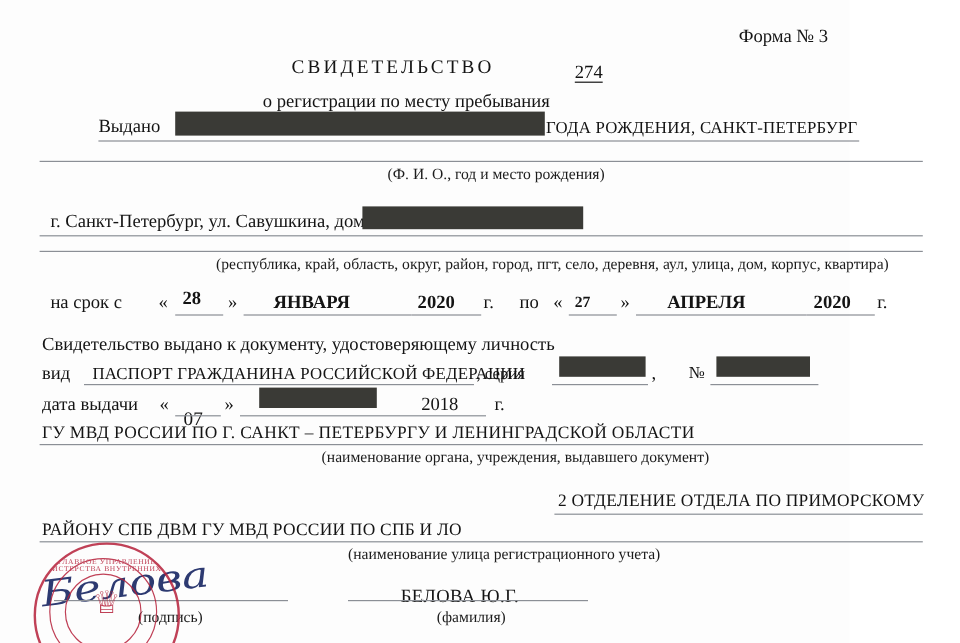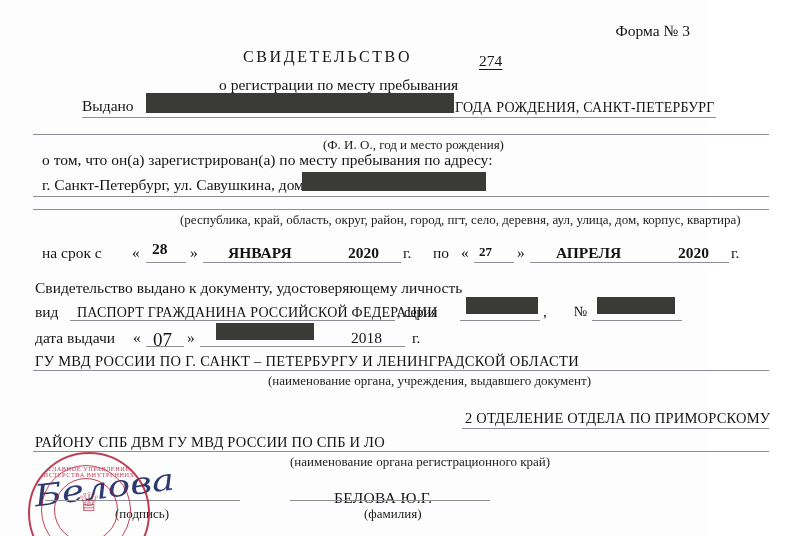--- a/index.html
+++ b/index.html
@@ -107,21 +107,21 @@
   .g2 { font-size: 15.5px; left: 731px; top: 244px; }
 
   .cert-doc { font-size: 15.5px; left: 35px; top: 279px; }
   .vid-lbl { font-size: 15.5px; left: 35px; top: 303px; }
   .vid-val { font-size: 14px; left: 77px; top: 305px; letter-spacing: 0.2px; }
   .seria-lbl { font-size: 14px; left: 397px; top: 305px; }
   .comma { font-size: 15.5px; left: 543px; top: 303px; }
   .nomer-lbl { font-size: 14px; left: 574px; top: 304px; }
   .date-lbl { font-size: 15.5px; left: 35px; top: 329px; }
   .q5 { font-size: 15.5px; left: 133px; top: 329px; }
-  .d3 { font-size: 19px; left: 153px; top: 329px; }
+  .d3 { font-size: 16px; left: 153px; top: 341px; }
   .q6 { font-size: 15.5px; left: 187px; top: 329px; }
   .y3 { font-size: 15.5px; left: 351px; top: 329px; }
   .g3 { font-size: 15.5px; left: 412px; top: 329px; }
   .organ { font-size: 14.5px; left: 35px; top: 353px; letter-spacing: 0.3px; }
   .note-organ { left: 268px; top: 373px; }
 
   .chief { font-size: 15.5px; left: 35px; top: 409px; }
   .chief-val { font-size: 14.5px; left: 465px; top: 410px; letter-spacing: 0.2px; }
   .chief-val2 { font-size: 14.5px; left: 35px; top: 434px; letter-spacing: 0.2px; }
   .note-chief { left: 290px; top: 454px; }
@@ -199,21 +199,20 @@
   <div class="txt title-num">274</div>
   <div class="txt title-sub">о регистрации по месту пребывания</div>
 
   <div class="txt lbl-issued">Выдано</div>
   <div class="redact" style="left:146px; top:93px; width:308px; height:20px;"></div>
   <div class="txt birth-place">ГОДА РОЖДЕНИЯ, САНКТ-ПЕТЕРБУРГ</div>
   <div class="line" style="left:82px; top:117px; width:634px;"></div>
   <div class="line" style="left:33px; top:134px; width:736px;"></div>
   <div class="small-note note-fio">(Ф. И. О., год и место рождения)</div>
 
-  <div class="txt row-about">о том, что он(а) зарегистрирован(а) по месту пребывания по адресу:</div>
   <div class="txt addr">г. Санкт-Петербург, ул. Савушкина, дом</div>
   <div class="redact" style="left:302px; top:172px; width:184px; height:19px;"></div>
   <div class="line" style="left:33px; top:196px; width:736px;"></div>
   <div class="line" style="left:33px; top:209px; width:736px;"></div>
   <div class="small-note note-addr">(республика, край, область, округ, район, город, пгт, село, деревня, аул, улица, дом, корпус, квартира)</div>
 
   <div class="txt term-lbl">на срок с</div>
   <div class="txt q1">«</div>
   <div class="txt d1">28</div>
   <div class="txt q2">»</div>
@@ -259,21 +258,21 @@
   <div class="line" style="left:345px; top:346px; width:60px;"></div>
 
   <div class="txt organ">ГУ  МВД  РОССИИ  ПО  Г. САНКТ – ПЕТЕРБУРГУ  И  ЛЕНИНГРАДСКОЙ ОБЛАСТИ</div>
   <div class="line" style="left:33px; top:370px; width:736px;"></div>
   <div class="small-note note-organ">(наименование органа, учреждения, выдавшего документ)</div>
 
   <div class="txt chief-val">2 ОТДЕЛЕНИЕ ОТДЕЛА  ПО ПРИМОРСКОМУ</div>
   <div class="line" style="left:462px; top:428px; width:307px;"></div>
   <div class="txt chief-val2">РАЙОНУ СПБ ДВМ  ГУ  МВД РОССИИ  ПО СПБ  И  ЛО</div>
   <div class="line" style="left:33px; top:451px; width:736px;"></div>
-  <div class="small-note note-chief">(наименование органа регистрационного край)</div>
+  <div class="small-note note-chief">(наименование улица регистрационного учета)</div>
 
   <div class="signature">Белова</div>
   <div class="line" style="left:45px; top:500px; width:195px;"></div>
   <div class="small-note note-sign">(подпись)</div>
 
   <div class="txt fam-name">БЕЛОВА Ю.Г.</div>
   <div class="line" style="left:290px; top:500px; width:200px;"></div>
   <div class="small-note note-fam">(фамилия)</div>
 
   <div class="stamp">

